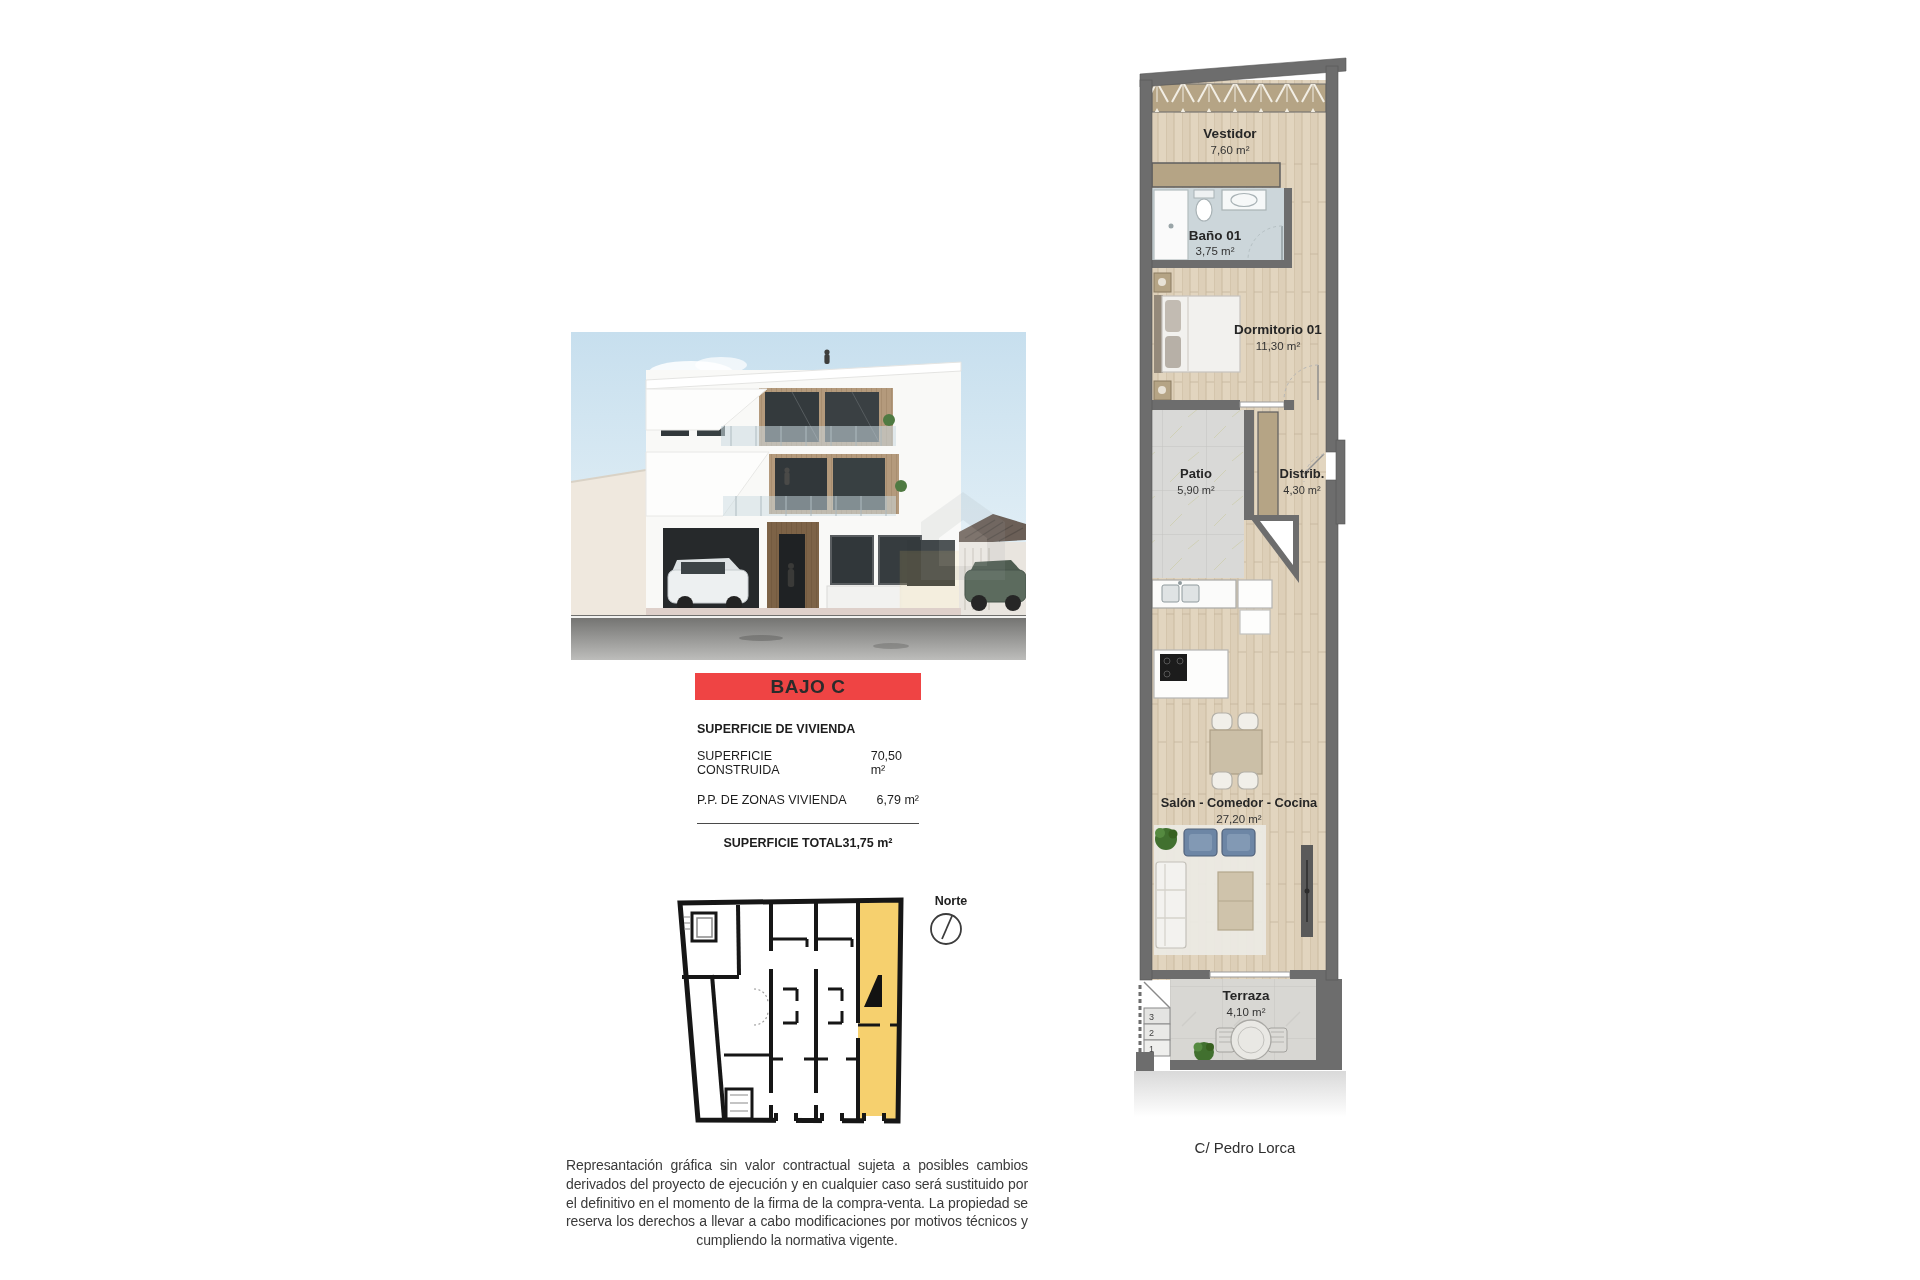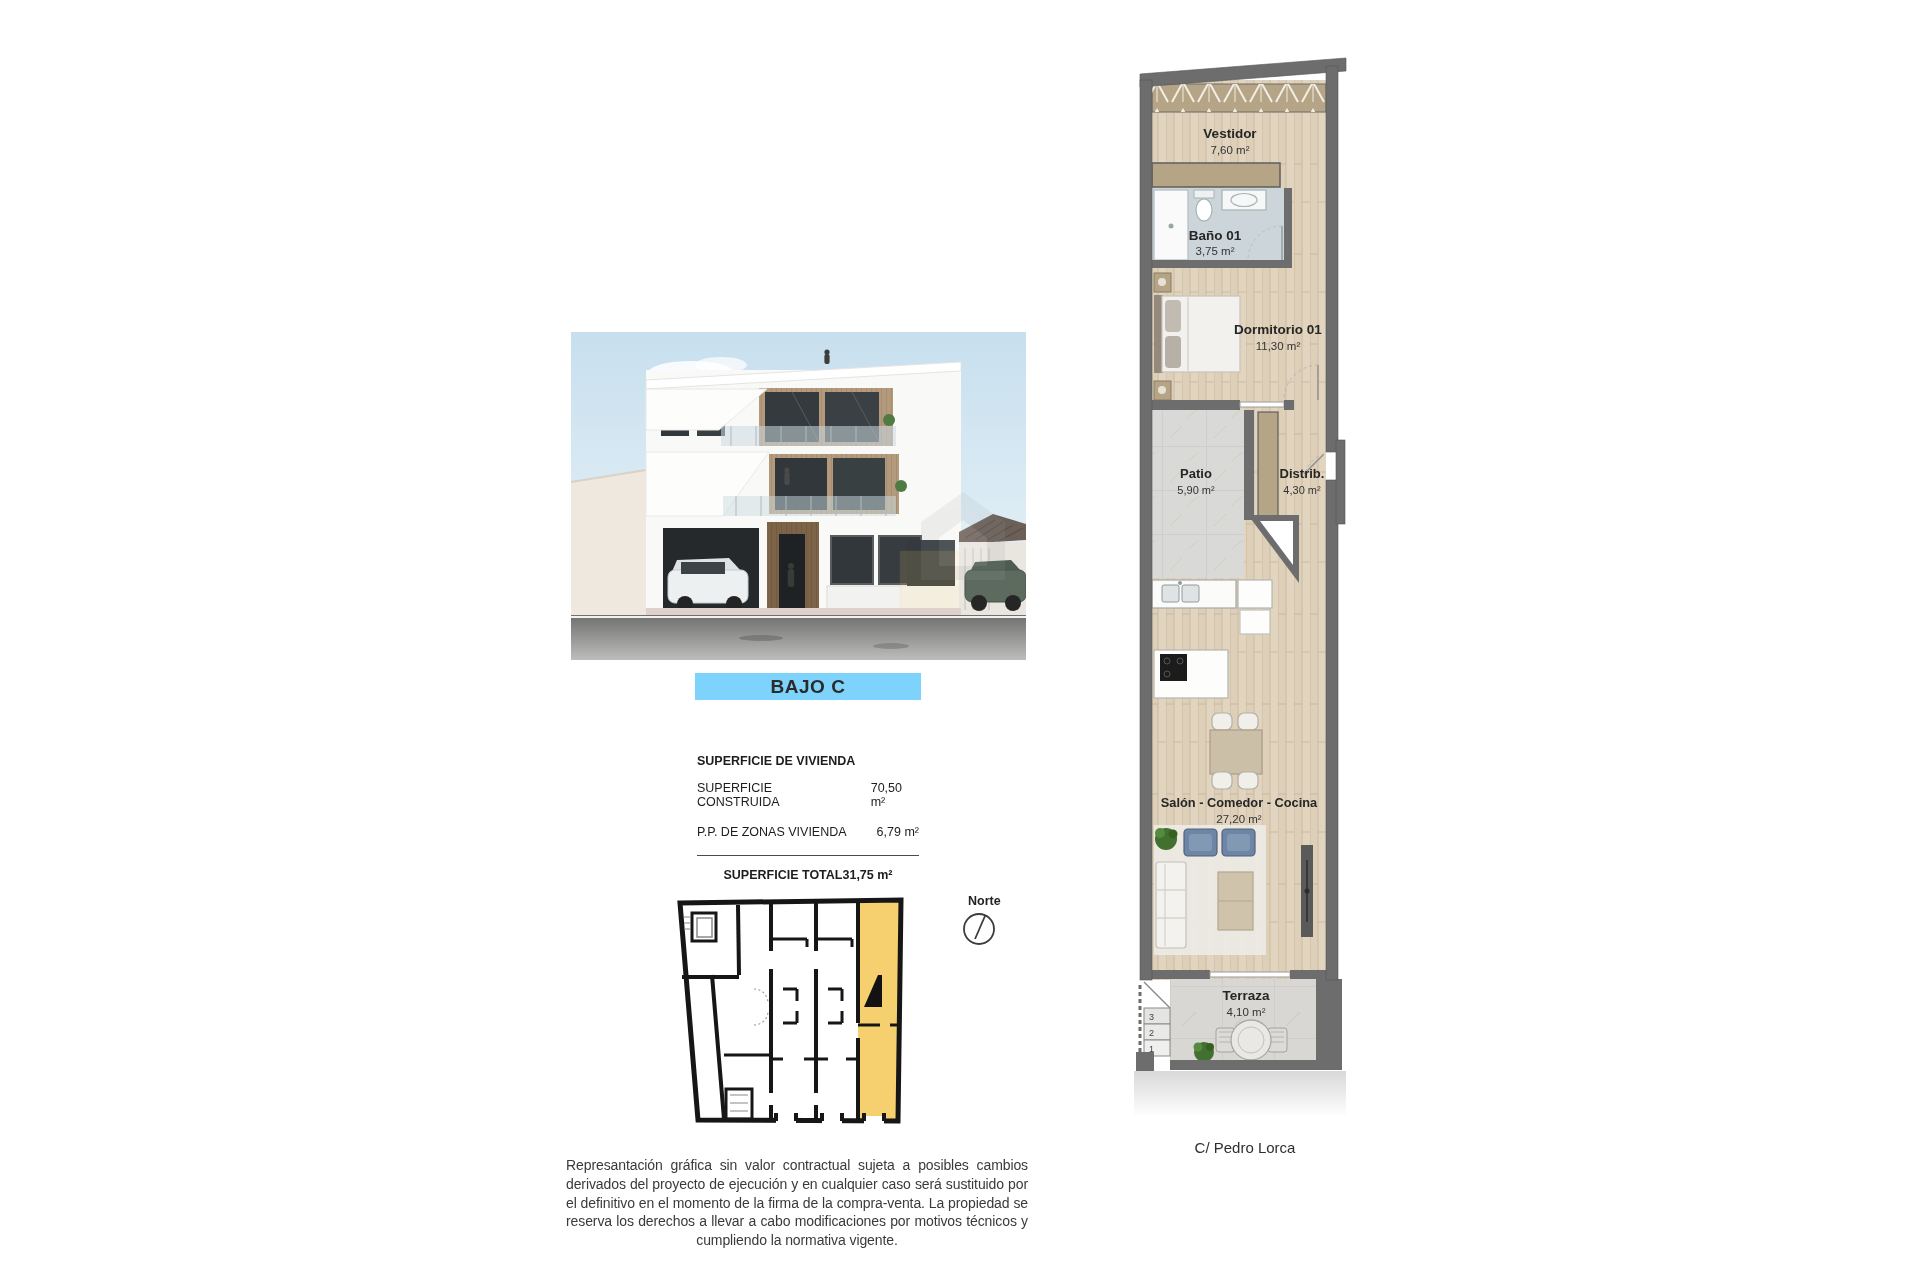--- a/index.html
+++ b/index.html
@@ -1,29 +1,29 @@
 <!DOCTYPE html>
 <html><head>
 <meta charset="utf-8">
 <style>
   html,body{margin:0;padding:0;background:#ffffff;}
   .page{position:relative;width:1920px;height:1280px;background:#ffffff;overflow:hidden;
         font-family:"Liberation Sans", sans-serif;color:#222;}
   .abs{position:absolute;}
   
-  .banner{left:695px;top:673px;width:226px;height:27px;background:#7dd3fc;
+  .banner{left:695px;top:673px;width:226px;height:27px;background:#ef4444;
           display:flex;align-items:center;justify-content:center;}
   .banner span{font-size:19px;font-weight:bold;color:#2b2b2b;letter-spacing:.5px;}
-  .areas{left:697px;top:754px;width:222px;font-size:12.5px;color:#1d1d1d;}
+  .areas{left:697px;top:722px;width:222px;font-size:12.5px;color:#1d1d1d;}
   .areas .hdr{font-weight:bold;margin-bottom:13px;font-size:12.5px;}
   .arow{display:flex;justify-content:space-between;margin-bottom:16px;gap:16px;}
   .arow .v{}
   .adiv{border-top:1.4px solid #4a4a4a;margin:2px 0 12px 0;height:0;}
   .atotal{display:flex;justify-content:center;font-weight:bold;}
-  .compass{left:960px;top:894px;width:70px;text-align:left;}
+  .compass{left:912px;top:894px;width:70px;text-align:center;}
   .compass .nlab{font-size:12.5px;font-weight:bold;color:#222;margin-left:8px;}
   .disclaimer{left:566px;top:1156px;width:462px;font-size:14px;line-height:1.34;
               color:#3a3a3a;text-align:justify;text-align-last:center;letter-spacing:-0.1px;}
   
   svg text{font-family:"Liberation Sans", sans-serif;}
   .rname{font-weight:bold;fill:#262626;}
   .rarea{fill:#333333;}
 </style>
 </head>
 <body>

